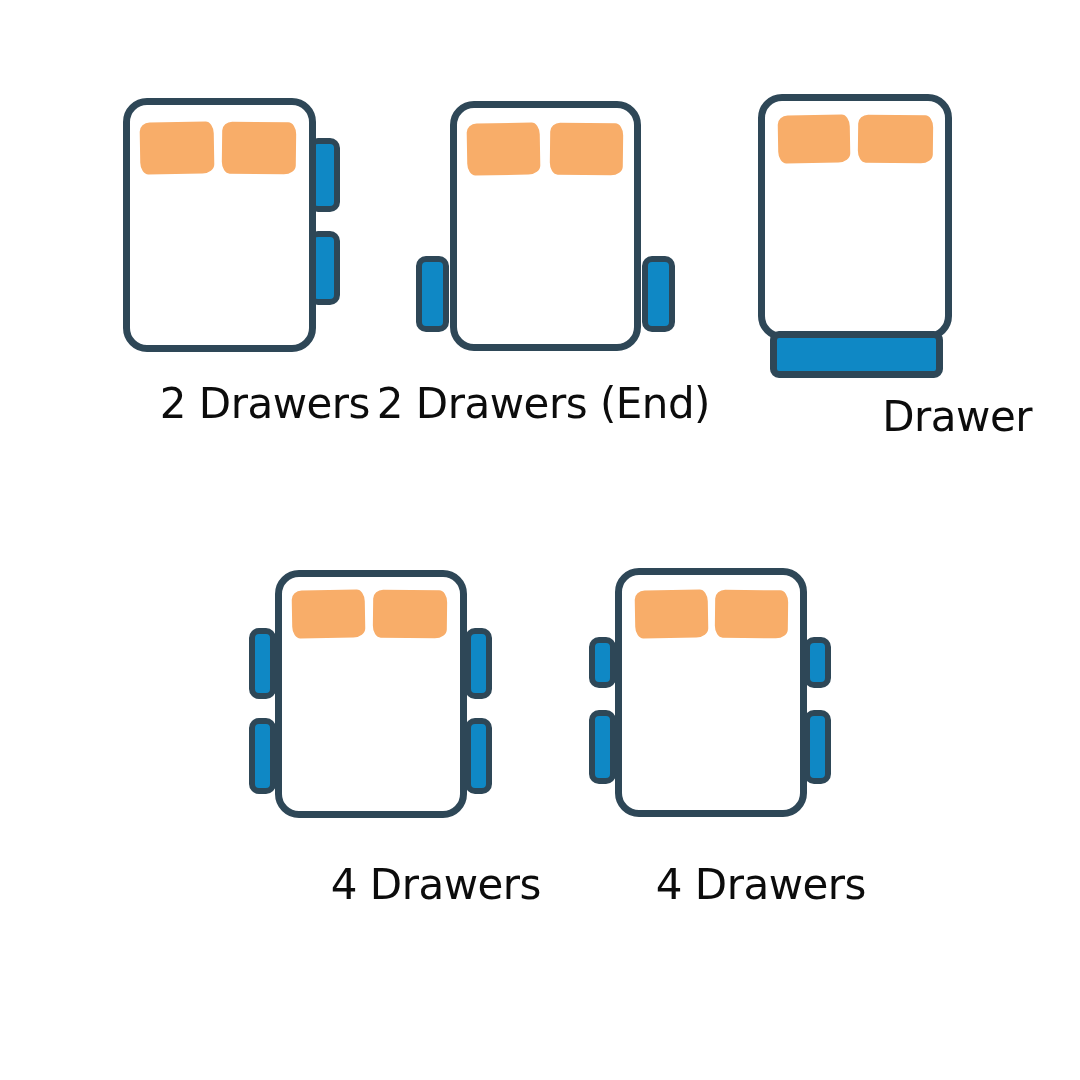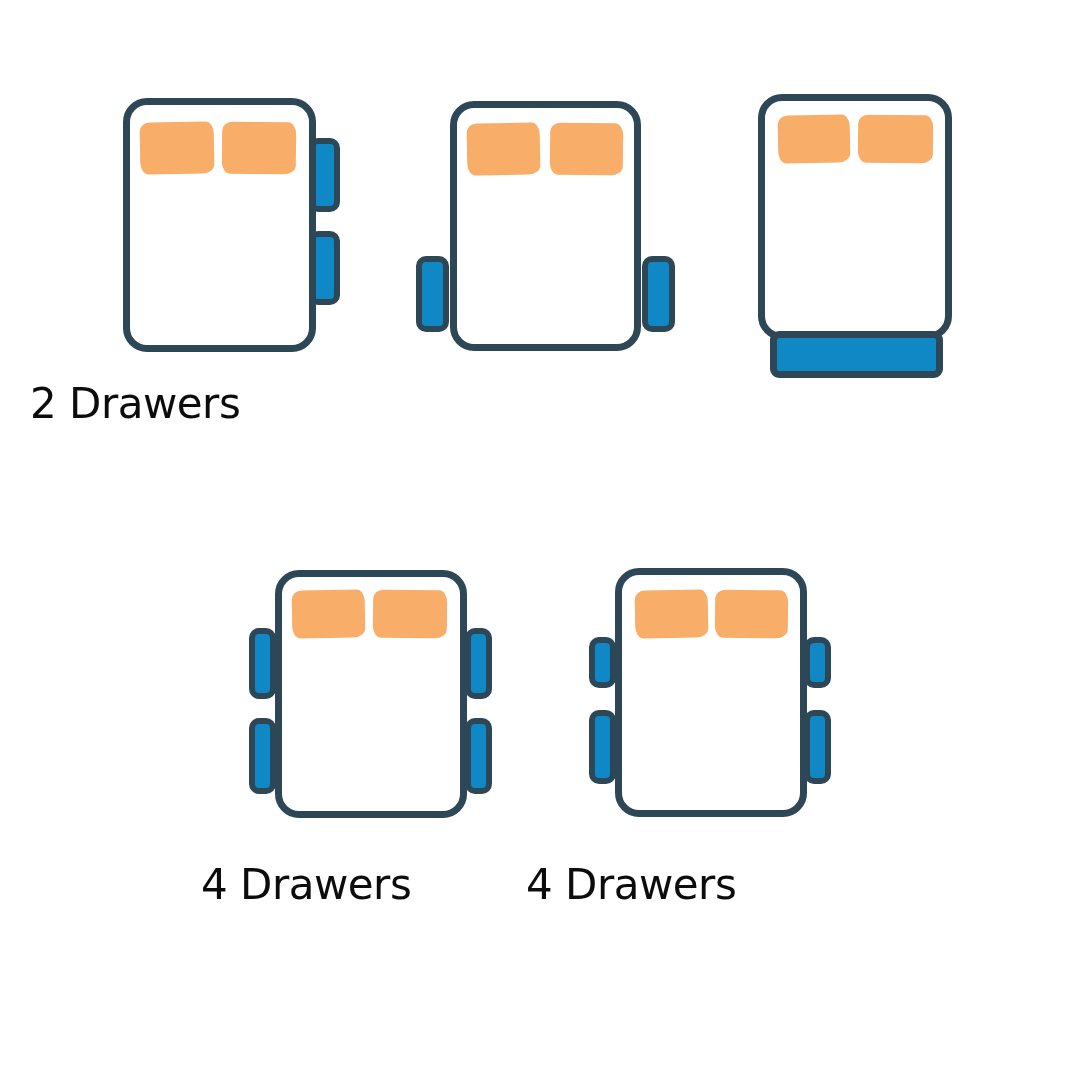--- a/index.html
+++ b/index.html
@@ -43,21 +43,21 @@
     background: var(--pillow-fill, #f8ad69);
     border-radius: 10px 8px 12px 8px / 9px 12px 9px 12px;
     z-index: 4;
   }
   .pillow.pl { transform: rotate(-1deg); }
   .pillow.pr { transform: rotate(0.7deg); }
 
   .label {
     position: absolute;
     width: 340px;
-    text-align: left;
+    text-align: right;
     color: var(--label-text, #0c0c0c);
     font-size: 42px;
     line-height: 53px;
     font-weight: 500;
     letter-spacing: -0.5px;
     z-index: 5;
   }
 </style>
 </head>
 <body>
@@ -75,29 +75,31 @@
     </div>
   </div>
 
   <div class="fig">
     <div class="drawer" style="left:416px;top:256px;width:33px;height:76px"></div>
     <div class="drawer" style="left:642px;top:256px;width:33px;height:76px"></div>
     <div class="bed" style="left:450px;top:101px;width:191px;height:250px"></div>
     <div class="pillow pl" style="left:467px;top:123px;width:73px;height:52px"></div>
     <div class="pillow pr" style="left:550px;top:123px;width:73px;height:52px"></div>
     <div class="label" style="left:370px;top:377px">
+      <div>2 Drawers (End)</div>
     </div>
   </div>
 
   <div class="fig">
     <div class="bed" style="left:758px;top:94px;width:194px;height:246px"></div>
     <div class="drawer front" style="left:770px;top:331px;width:173px;height:47px"></div>
     <div class="pillow pl" style="left:778px;top:115px;width:72px;height:48px"></div>
     <div class="pillow pr" style="left:858px;top:115px;width:75px;height:48px"></div>
     <div class="label" style="left:692px;top:390px">
+      <div>Drawer</div>
     </div>
   </div>
 
   <div class="fig">
     <div class="drawer" style="left:249px;top:628px;width:27px;height:71px"></div>
     <div class="drawer" style="left:249px;top:718px;width:27px;height:76px"></div>
     <div class="drawer" style="left:465px;top:628px;width:27px;height:71px"></div>
     <div class="drawer" style="left:465px;top:718px;width:27px;height:76px"></div>
     <div class="bed" style="left:275px;top:570px;width:192px;height:248px"></div>
     <div class="pillow pl" style="left:292px;top:590px;width:73px;height:48px"></div>

